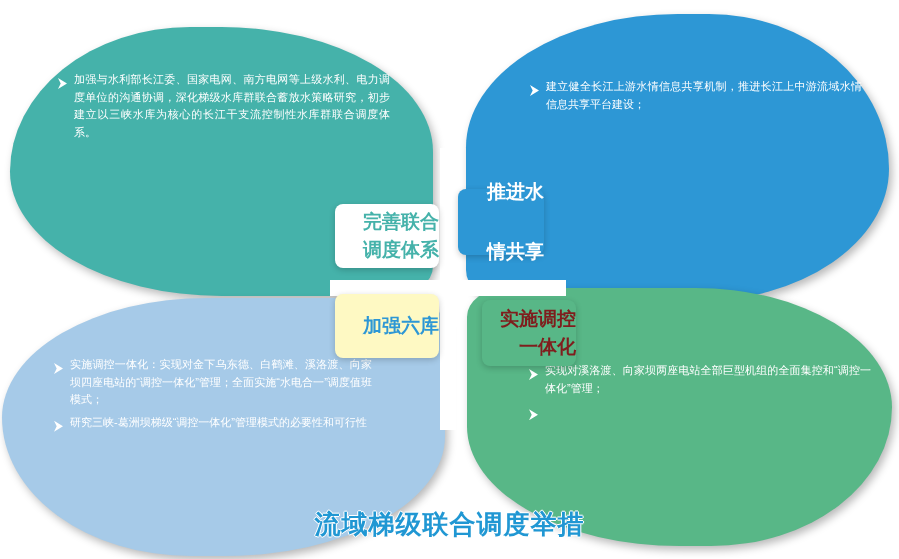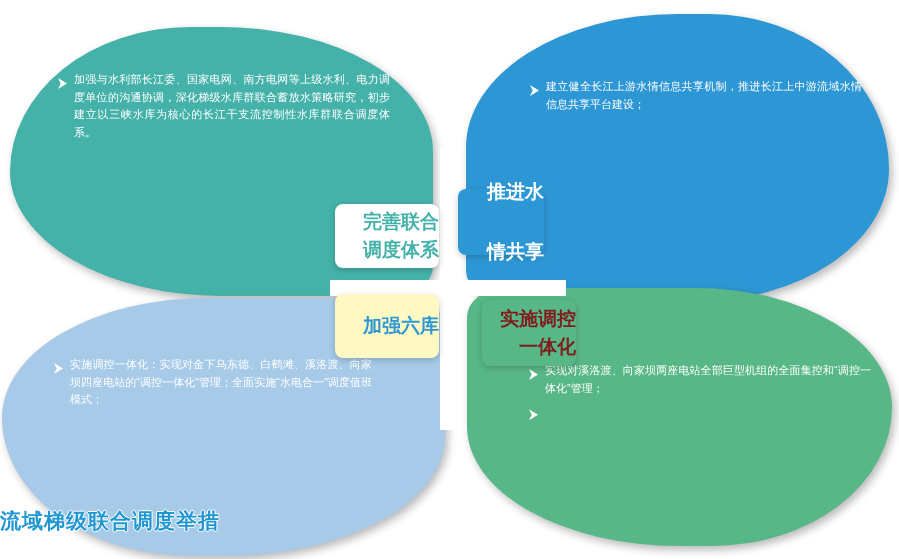--- a/index.html
+++ b/index.html
@@ -31,22 +31,22 @@
   .cross-h{position:absolute;left:330px;top:280px;width:236px;height:16px;background:#fff;}
 
   .center-box{position:absolute;display:flex;flex-direction:column;align-items:flex-end;
               justify-content:center;font-weight:bold;font-size:19px;line-height:1.5;
               border-radius:8px;box-shadow:0 2px 6px rgba(0,0,0,0.20);}
   .cb-tl{left:335px;top:204px;width:104px;height:64px;background:#fff;color:var(--teal,#45B2AA);}
   .cb-tr{left:458px;top:189px;width:86px;height:66px;background:var(--blue,#2D97D5);color:#fff;gap:31px;}
   .cb-bl{left:335px;top:294px;width:104px;height:64px;background:#fef9c3;color:var(--blue,#2D97D5);}
   .cb-br{left:482px;top:300px;width:94px;height:66px;background:var(--green,#58B787);color:#7f1d1d;}
 
-  .diagram-title{position:absolute;left:0;right:0;top:507px;
-                 font-size:21px;font-weight:bold;color:var(--title-blue,#2097D3);
+  .diagram-title{position:absolute;left:0;right:0;top:507px;text-align:center;
+                 font-size:26px;font-weight:bold;color:var(--title-blue,#2097D3);
                  letter-spacing:1px;
                  text-shadow:-1px 0 0 #fff,1px 0 0 #fff,0 -1px 0 #fff,0 1px 0 #fff;}
 </style>
 </head>
 <body>
 
 <div class="canvas">
 
   <div class="petal petal-tl">
     <div class="petal-text">
@@ -64,20 +64,24 @@
         <p>建立健全长江上游水情信息共享机制，推进长江上中游流域水情信息共享平台建设；</p>
       </div>
     </div>
   </div>
 
   <div class="petal petal-bl">
     <div class="petal-text">
       <div class="bullet">
         <span class="arrow"></span>
         <p>实施调控一体化：实现对金下乌东德、白鹤滩、溪洛渡、向家坝四座电站的“调控一体化”管理；全面实施“水电合一”调度值班模式；</p>
+      </div>
+      <div class="bullet">
+        <span class="arrow"></span>
+        <p>研究三峡-葛洲坝梯级“调控一体化”管理模式的必要性和可行性</p>
       </div>
     </div>
   </div>
 
   <div class="petal petal-br">
     <div class="petal-text">
       <div class="bullet">
         <span class="arrow"></span>
         <p>实现对溪洛渡、向家坝两座电站全部巨型机组的全面集控和“调控一体化”管理；</p>
       </div>

